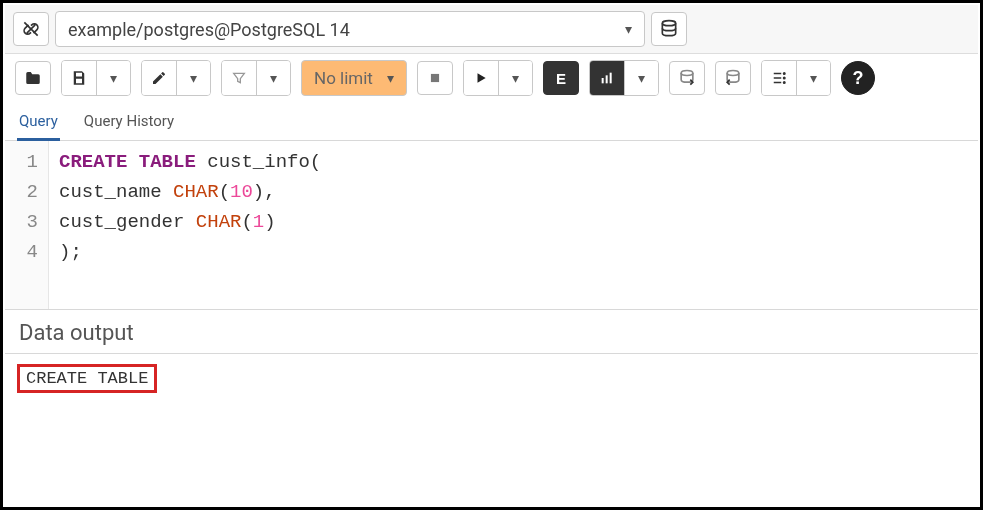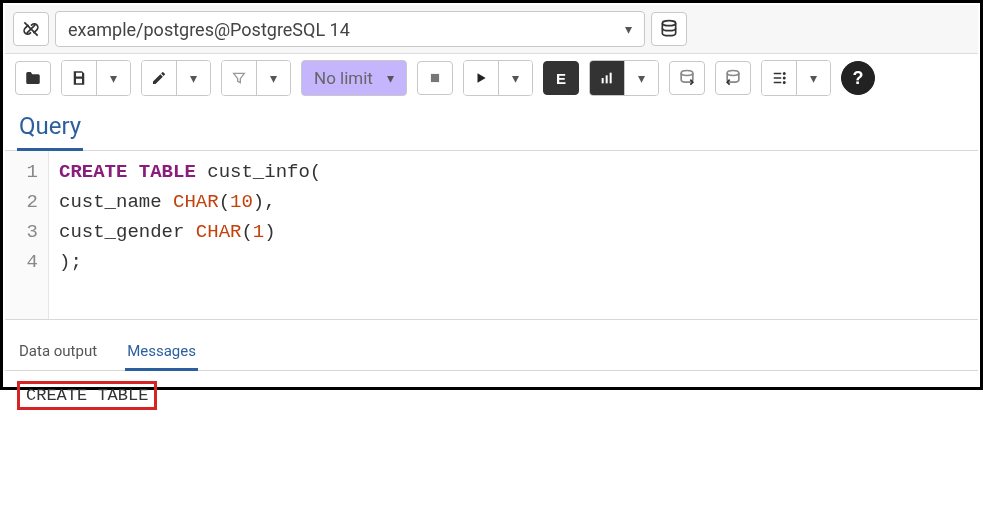--- a/index.html
+++ b/index.html
@@ -6,21 +6,21 @@
   body {
     font-family: -apple-system, BlinkMacSystemFont, "Segoe UI", Roboto, Arial, sans-serif;
     background: #fff;
     width: 983px;
     height: 518px;
     overflow: hidden;
   }
   .outer {
     border: 3px solid #000;
     width: 983px;
-    height: 390px;
+    height: 510px;
     background: #fff;
     padding: 2px;
   }
   .conn-bar {
     display: flex;
     align-items: center;
     gap: 6px;
     padding: 6px 8px;
     background: #f7f7f7;
     border-bottom: 1px solid #ddd;
@@ -69,43 +69,43 @@
   }
   .btn-group .seg {
     display:inline-flex; align-items:center; justify-content:center;
     height:34px; min-width:34px; padding:0 8px; border:none; background:#fff; color:#333; cursor:pointer;
   }
   .btn-group .seg + .seg { border-left:1px solid #c8c8c8; }
   .btn-group .seg.dark { background:#333; color:#fff; }
   .limit-select {
     display:inline-flex; align-items:center; gap:14px;
     height:36px; border:1px solid #c8c8c8; border-radius:4px;
-    padding:16px 12px; color:#666; font-size:17px; cursor:pointer; background:#c4b5fd;
+    padding:16px 12px; color:#666; font-size:17px; cursor:pointer; background:#fdba74;
   }
   .tabs {
     display:flex; gap:22px; padding:4px 12px 0; border-bottom:1px solid #d8d8d8;
-    font-size:24px; color:#555;
+    font-size:15px; color:#555;
   }
   .tab { padding:6px 2px 8px; cursor:pointer; }
   .tab.active { color:#2b5f9e; border-bottom:3px solid #2b5f9e; margin-bottom:-1px;}
   .editor {
     display:flex; background:#fff; font-family: "Consolas","Courier New",monospace;
     font-size:19px; line-height:30px; height:168px; overflow:hidden;
   }
   .gutter {
     width:44px; text-align:right; padding:6px 10px 6px 6px; color:#888;
     background:#fafafa; border-right:1px solid #e6e6e6;
   }
   .code { padding:6px 10px; white-space:pre; color:#333;}
   .kw-create { color:#8a1c7c; font-weight:600;}
   .kw-type { color:#c2410c; }
-  .num { color:#c2410c; }
+  .num { color:#ec4899; }
   .bottom-tabs {
-    display:flex; gap:26px; padding:16px 12px 0; border-top:1px solid #d8d8d8;
-    border-bottom:1px solid #d8d8d8; font-size:15px; color:#555;
+    display:flex; gap:26px; padding:4px 12px 0; border-top:1px solid #d8d8d8;
+    border-bottom:1px solid #d8d8d8; font-size:22px; color:#555;
   }
   .messages-panel {
     padding:10px 12px; font-family:"Consolas","Courier New",monospace; font-size:17px; color:#333;
   }
   .result-highlight {
     display:inline-block; border:3px solid #d62424; padding:2px 6px; margin-bottom:16px;
   }
   svg { display:block; }
   .chev { font-size:14px; color:#555; }
 </style>
@@ -231,37 +231,37 @@
           <span class="chev">▾</span>
         </button>
     </div>
     <button class="icon-btn round">
       <span style="font-weight:700;font-size:18px">?</span>
     </button>
   </div>
 
   <div class="tabs">
     <div class="tab active">Query</div>
+    <div class="tab">Query History</div>
   </div>
 
   <div class="editor">
     <div class="gutter">
       <div>1</div>
       <div>2</div>
       <div>3</div>
       <div>4</div>
     </div>
     <div class="code"><span class="kw-create">CREATE TABLE</span><span> cust_info(</span>
 <span>cust_name </span><span class="kw-type">CHAR</span><span>(</span><span class="num">10</span><span>),</span>
 <span>cust_gender </span><span class="kw-type">CHAR</span><span>(</span><span class="num">1</span><span>)</span>
 <span>);</span></div>
   </div>
 
   <div class="bottom-tabs">
     <div class="tab">Data output</div>
-    <div class="tab active">Messages</div>
   </div>
 
   <div class="messages-panel">
     <div class="result-highlight">CREATE TABLE</div>
   </div>
 
 </div>
 
 </body></html>

